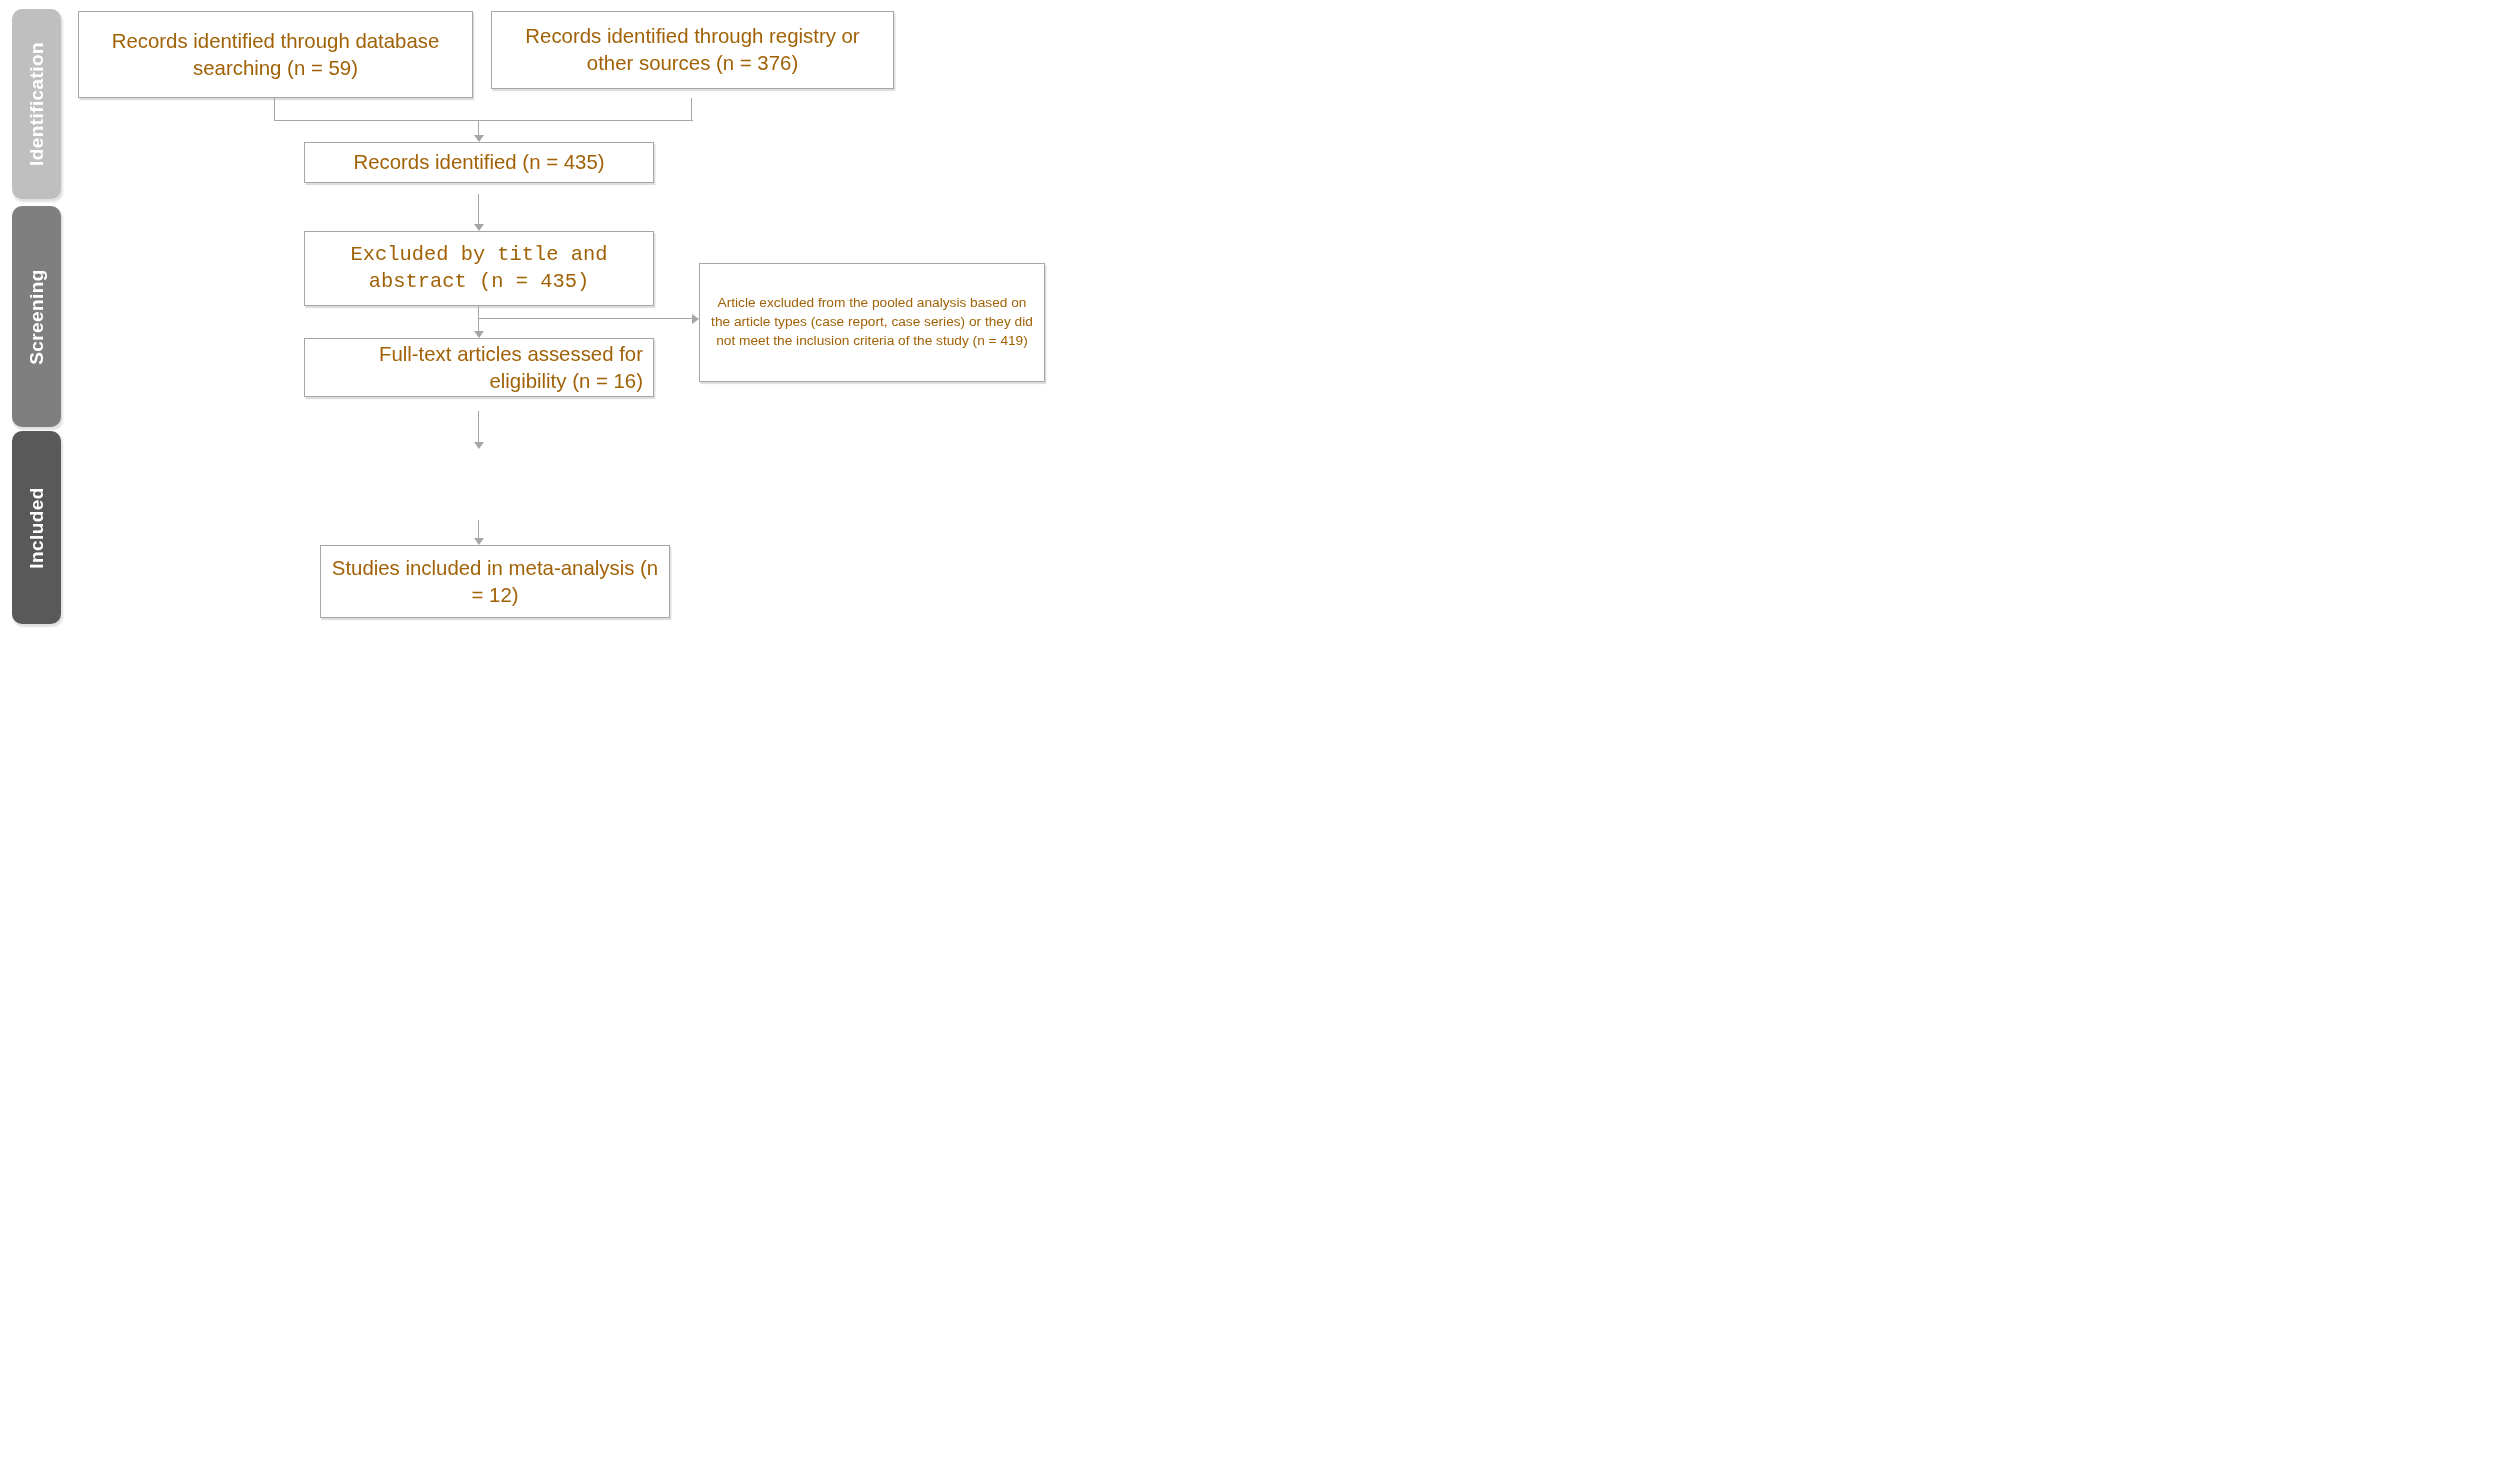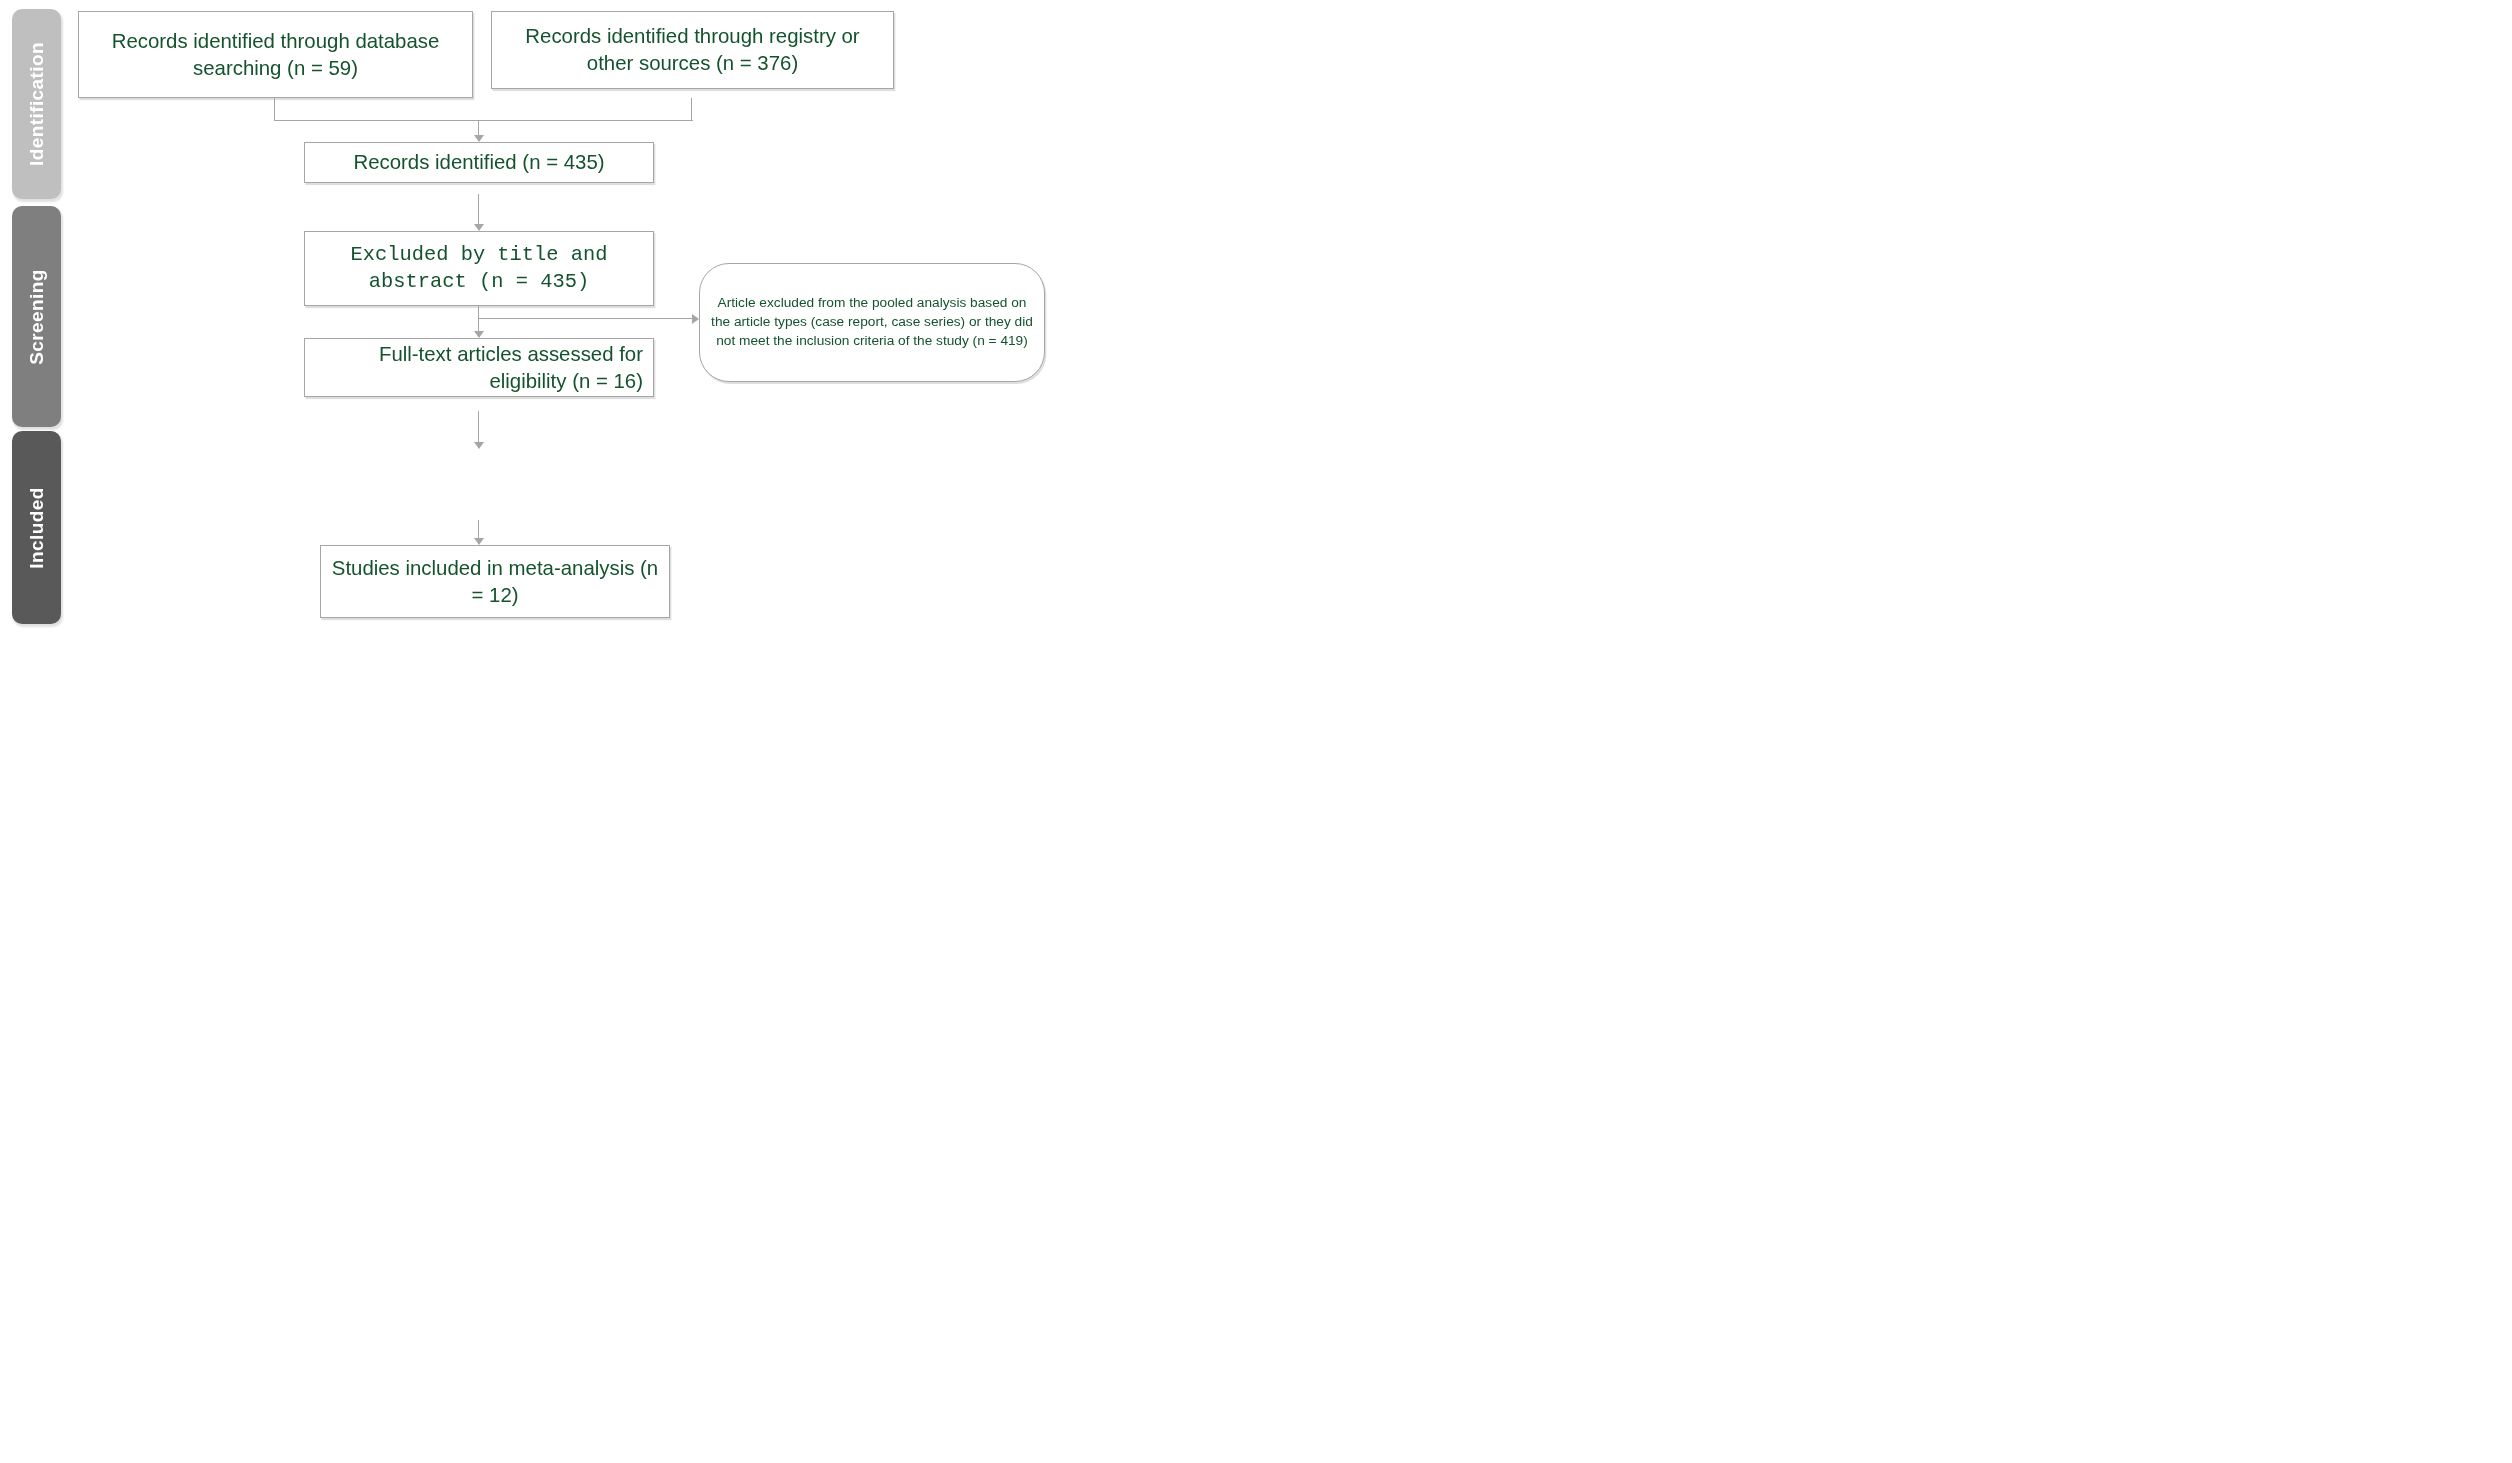--- a/index.html
+++ b/index.html
@@ -42,39 +42,38 @@
   
   .fbox {
     position: absolute;
     background: #ffffff;
     border: 1.4px solid #a6a6a6;
     box-shadow: 1.4px 2.1px 0 rgba(160,160,160,0.35);
     display: flex;
     align-items: center;
     justify-content: center;
     text-align: center;
-    color: #14532d;
+    color: #a16207;
     font-size: 20.4px;
     line-height: 1.32;
     box-sizing: border-box;
     padding: 2.8px 10px;
   }
   .box-database    { left: 78px; top: 11.3px;  width: 395px; height: 87px; }
   .box-registry    { left: 491px; top: 11.3px;  width: 403px; height: 78px; }
   .box-identified  { left: 304px; top: 142px; width: 350px; height: 41px; text-align: center;  }
   .box-excluded    { left: 304px; top: 231px; width: 350px; height: 75px; font-family: Liberation Mono, monospace; }
   .box-fulltext    { left: 304px; top: 338px; width: 350px; height: 59px; text-align: right; }
   .box-qualitative { left: 304px; top: 449px; width: 350px; height: 71px; }
   .box-meta        { left: 320px; top: 545px; width: 350px; height: 73px; }
   .box-sidenote {
     left: 699px; top: 263px; width: 346px; height: 119px;
     font-size: 13.7px;
     line-height: 1.38;
     padding: 2.8px 7px;
-    border-radius: 30px;
   }
 
   
   .conn {
     position: absolute;
     background: #a6a6a6;
   }
   .arrow-down {
     position: absolute;
     width: 0; height: 0;

